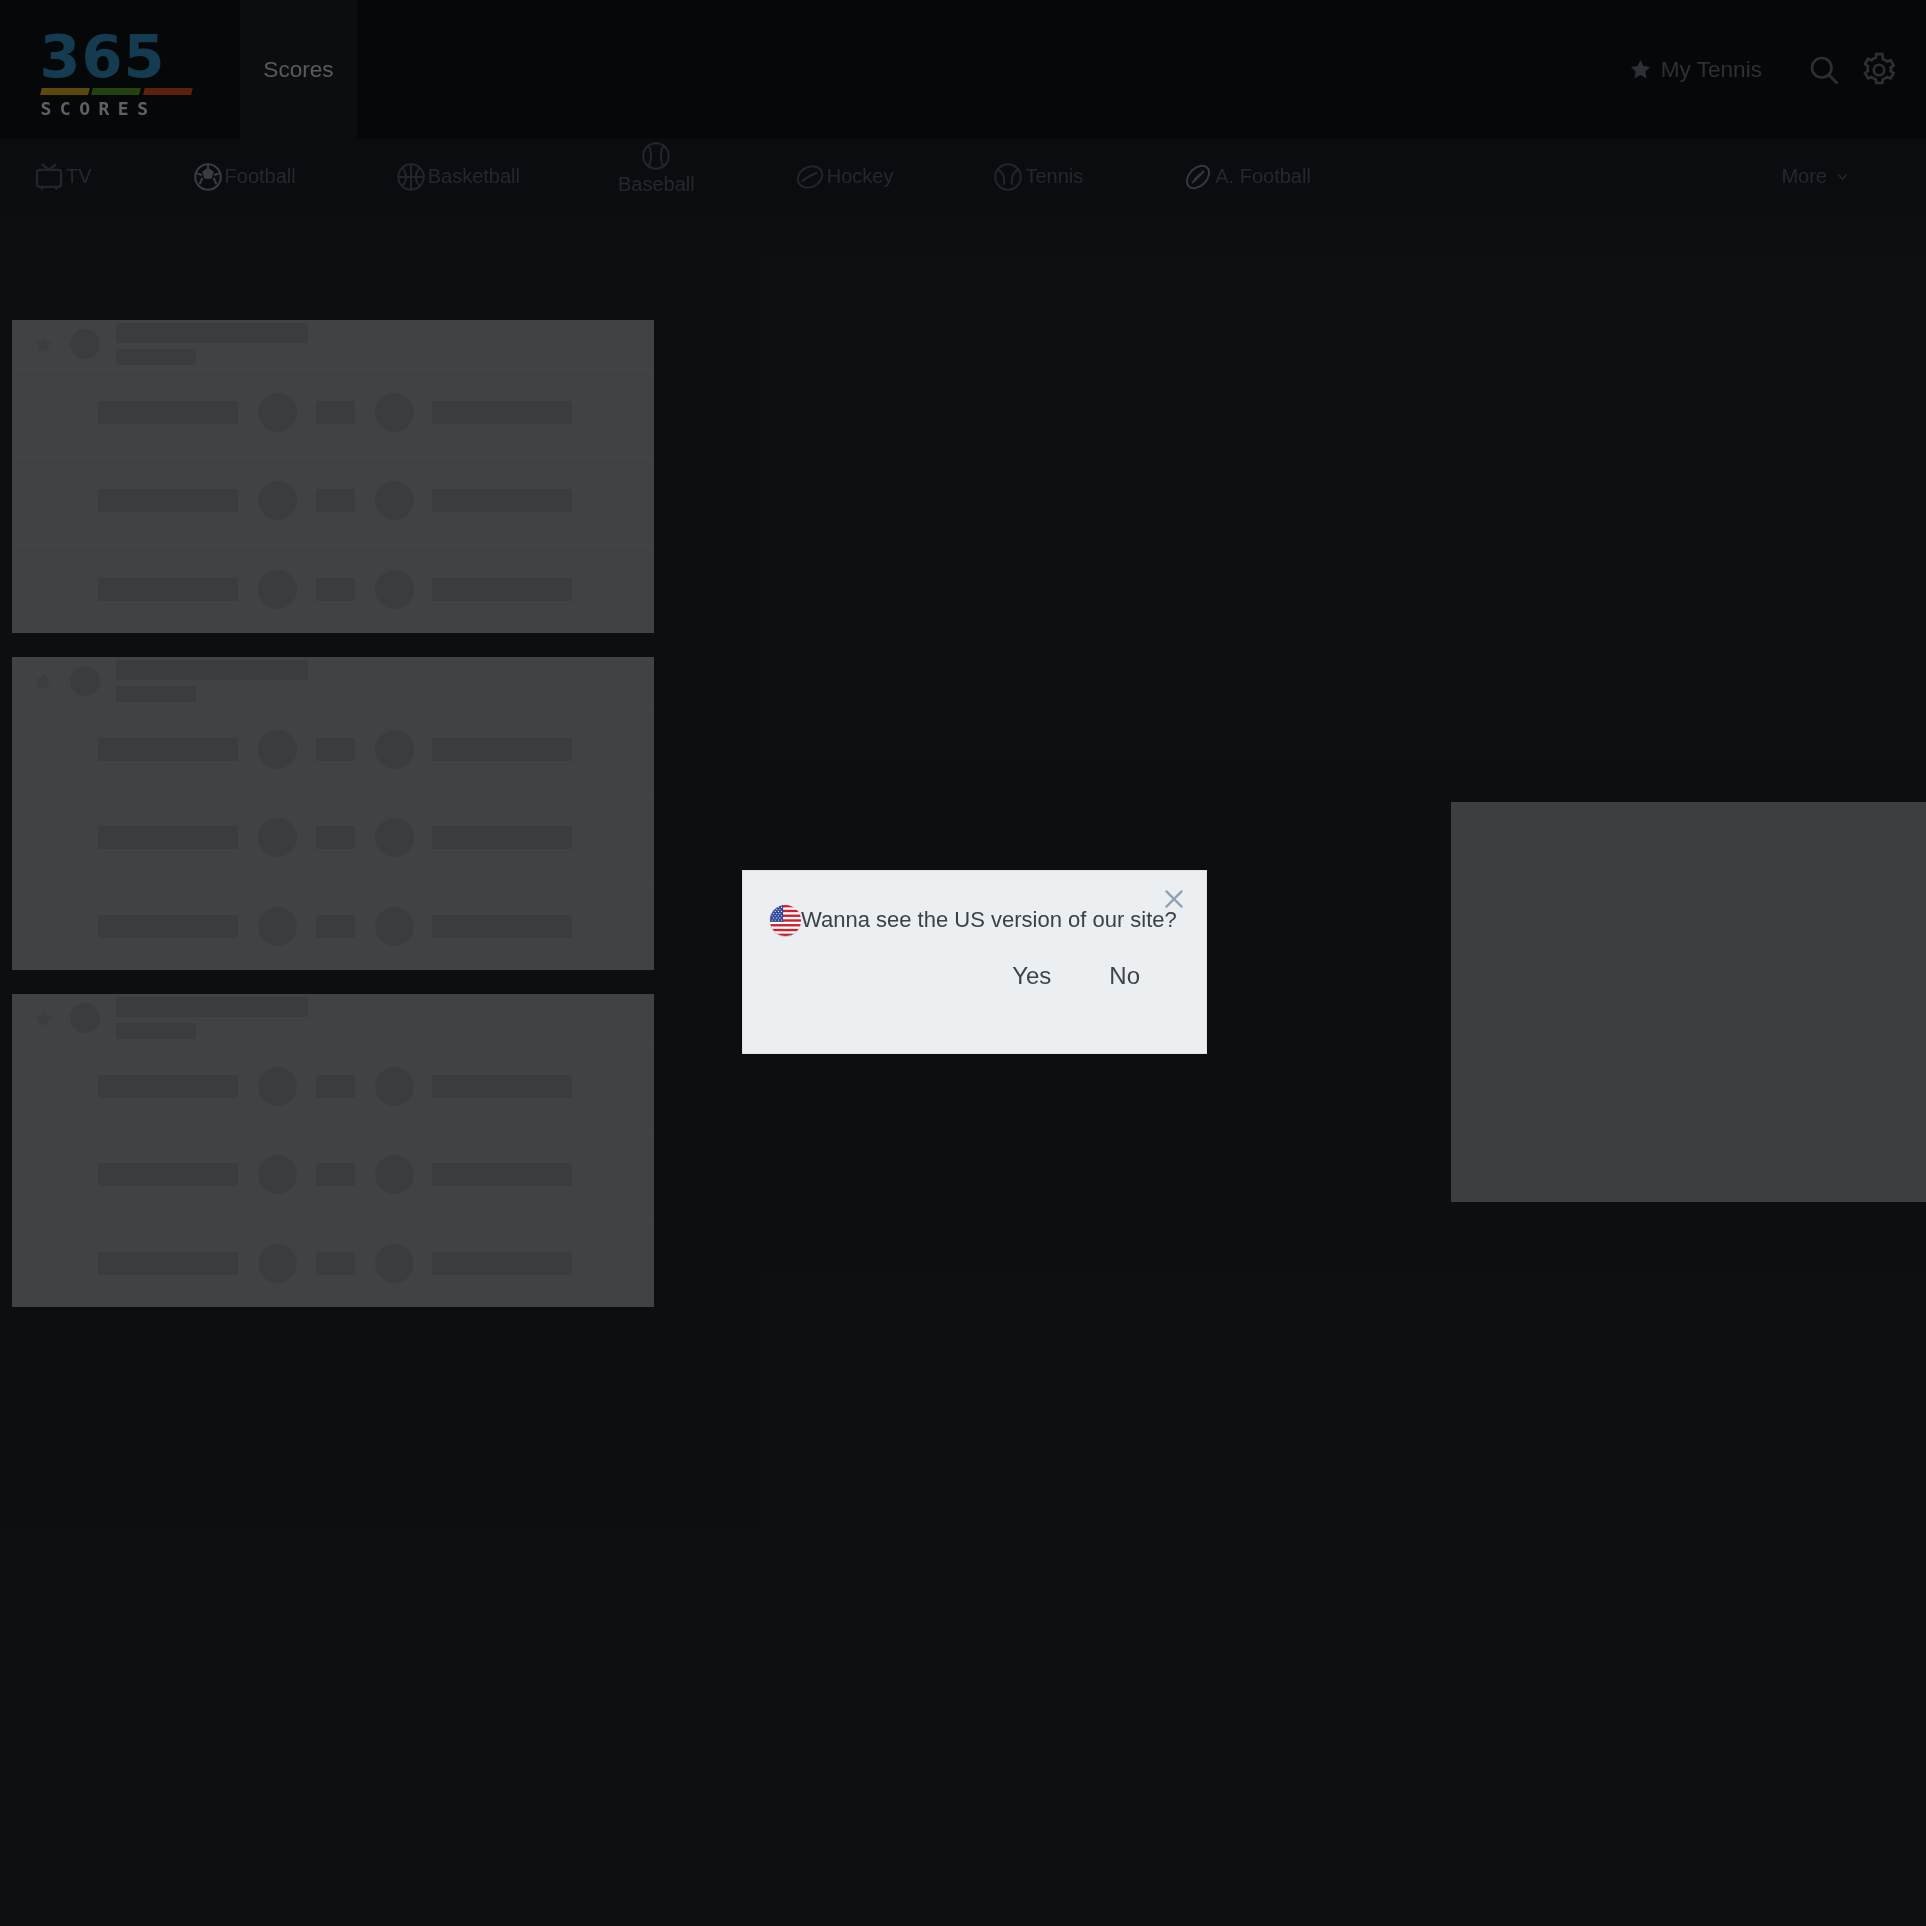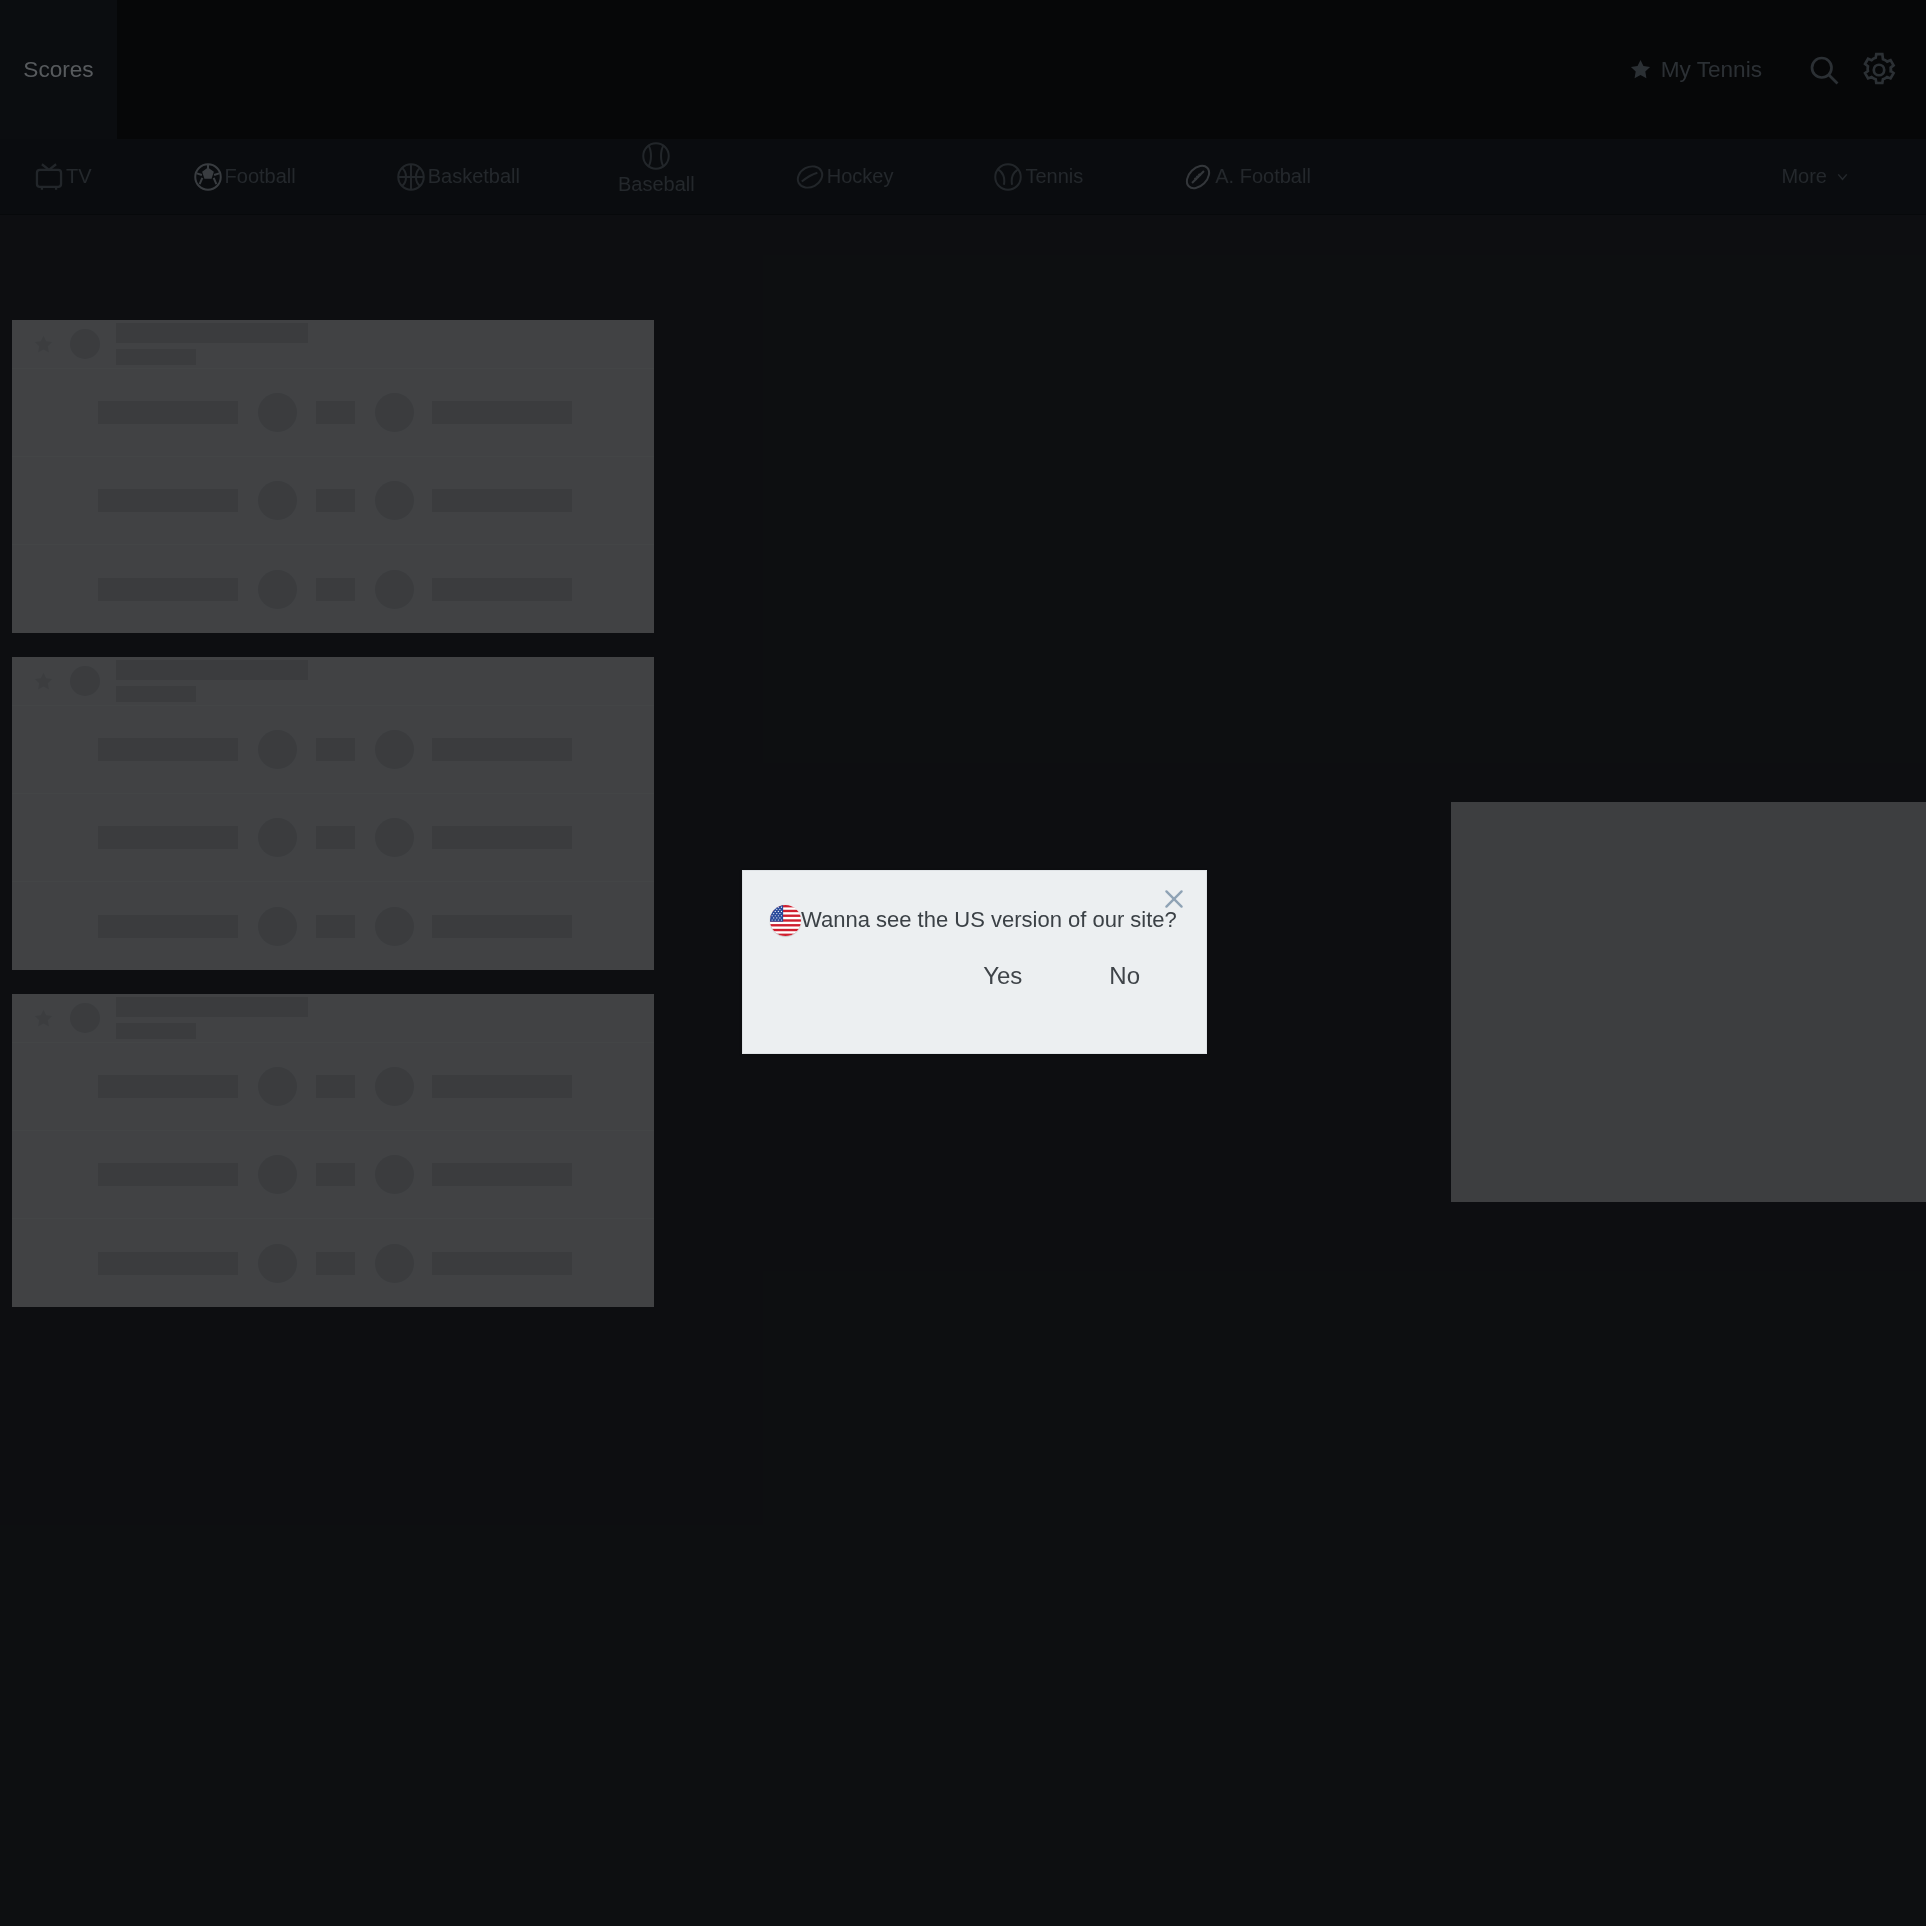--- a/index.html
+++ b/index.html
@@ -134,34 +134,45 @@
   }
   .flag {
     width:31px; height:31px; border-radius:50%;
     flex:0 0 auto; overflow:hidden; position:relative;
     box-shadow:0 0.5px 1px rgba(0,0,0,.3);
   }
   .flag svg { width:100%; height:100%; display:block; }
   .modal-text { font-size:22px; color:#3b4146; line-height:1.1; white-space:nowrap; }
   .modal-actions {
     display:flex; justify-content:flex-end; align-items:center;
-    gap:87px; padding:26px 66px 0 0;
+    gap:58px; padding:26px 66px 0 0;
   }
   .modal-btn {
     font-size:24px; color:#3f4449; cursor:pointer; background:none; border:none;
     font-family:"Liberation Sans", sans-serif;
   }
 </style>
 </head>
 <body>
 
 <div id="app">
 
   <div class="topbar">
 
+    <div class="logo-wrap">
+      <div class="logo">
+        <div class="logo-365">365</div>
+        <div class="logo-bars">
+          <i class="bar-y"></i>
+            <i class="bar-g"></i>
+            <i class="bar-r"></i>
+        </div>
+        <div class="logo-scores">SCORES</div>
+      </div>
+    </div>
 
     <div class="tab-scores">
       <span>Scores</span>
     </div>
 
     <div class="topbar-spacer"></div>
 
     <div class="topbar-right">
       <div class="myscores">
         <svg class="star-ic" viewBox="0 0 24 24" fill="#5d6670">

